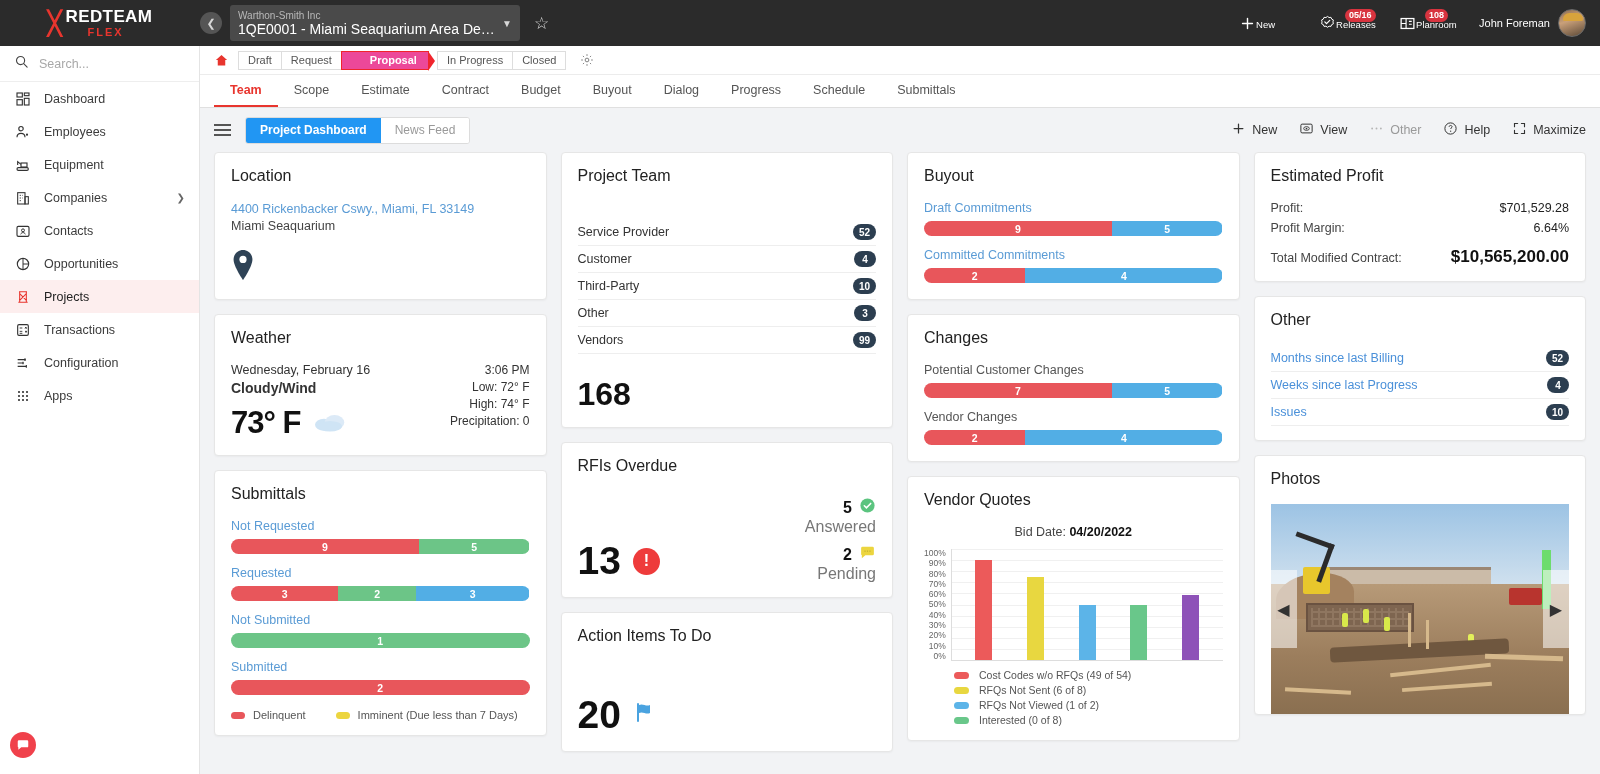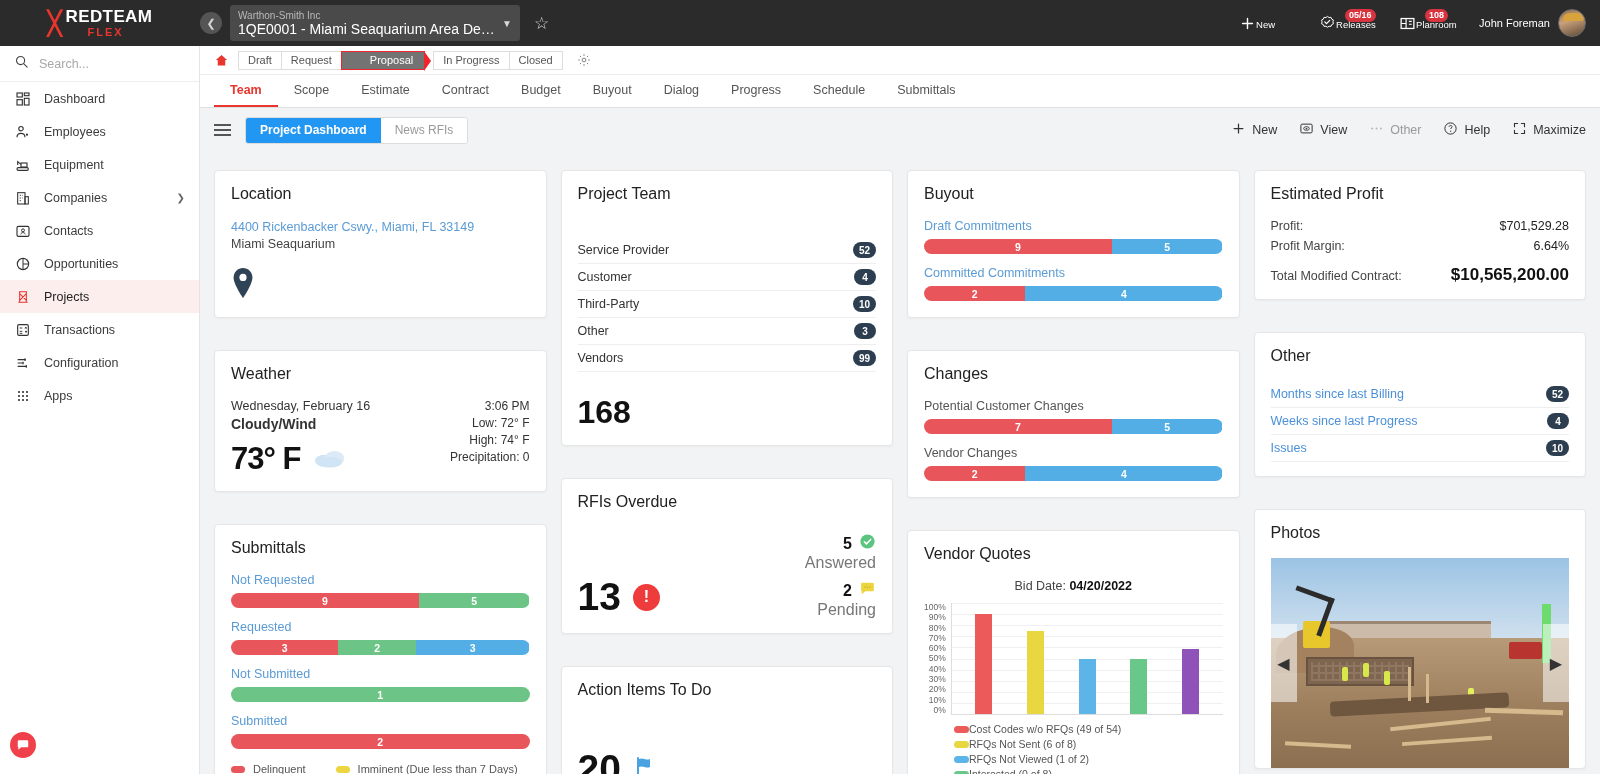--- a/index.html
+++ b/index.html
@@ -95,21 +95,21 @@
     padding: 0 0 0 14px; gap: 0; border-bottom: 1px solid #ececec; flex: 0 0 29px;
   }
   .home-ico { margin-right: 10px; display: flex; align-items: center; }
   .chips { display: flex; align-items: center; }
   .chip {
     height: 19px; border: 1px solid #ddd; background: #fff; color: #555;
     font-size: 11px; padding: 0 9px; display: flex; align-items: center;
     cursor: pointer; margin-left: -1px;
   }
   .chip.active {
-    background: #737373; border-color: #f0242c; color: #fff; font-weight: normal;
+    background: #ec4899; border-color: #f0242c; color: #fff; font-weight: bold;
     position: relative; padding-right: 11px; padding-left: 28px;
   }
   .chip.active::after {
     content: ""; position: absolute; right: -7px; top: -1px;
     border-top: 10.5px solid transparent; border-bottom: 10.5px solid transparent;
     border-left: 7px solid #f0242c;
   }
   .gear-chip { margin-left: 14px; cursor: pointer; display: flex; align-items: center; }
 
   .tabs-bar {
@@ -140,21 +140,21 @@
 
   
   .dash {
     flex: 1; overflow: hidden; padding: 0 14px 0 14px;
     display: grid; grid-template-columns: repeat(4, 1fr); gap: 14px;
     align-content: start; grid-auto-rows: min-content;
   }
   .col { display: flex; flex-direction: column; gap: 14px; }
   .card {
     background: #fff; border: 1px solid #e6e6e6; border-radius: 4px;
-    padding: 14px 16px 14px 16px; box-shadow: 0 1px 2px rgba(0,0,0,.04); margin-top: 18px;
+    padding: 14px 16px 14px 16px; box-shadow: 0 1px 2px rgba(0,0,0,.04);
   }
   .card-title { font-size: 16px; color: #222; font-weight: normal; margin-bottom: 16px; }
 
   .loc-link { color: #5a9bd5; font-size: 12.5px; line-height: 17px; cursor: pointer; }
   .loc-sub { color: #444; font-size: 12.5px; line-height: 17px; }
   .pin { margin-top: 14px; }
 
   .wx-grid { display: flex; justify-content: space-between; }
   .wx-left { display: flex; flex-direction: column; gap: 3px; }
   .wx-right { display: flex; flex-direction: column; gap: 3px; align-items: flex-end; }
@@ -220,21 +220,21 @@
   .chart-area { display: flex; height: 112px; }
   .y-axis { display: flex; flex-direction: column; justify-content: space-between; align-items: flex-end; padding-right: 5px; }
   .y-tick { font-size: 8.5px; color: #666; line-height: 9px; }
   .plot {
     flex: 1; position: relative; border-left: 1px solid #ddd; border-bottom: 1px solid #ddd;
     display: flex; align-items: flex-end; justify-content: space-around; padding: 0 6px;
     background: repeating-linear-gradient(to top, transparent 0, transparent 10.1px, #f0f0f0 10.1px, #f0f0f0 11.1px);
   }
   .cbar { width: 17px; }
   .chart-legend { margin-top: 8px; display: flex; flex-direction: column; gap: 3px; padding-left: 30px; }
-  .cl-item { display: flex; align-items: center; font-size: 10.5px; color: #555; }
+  .cl-item { display: flex; align-items: center; gap: 10px; font-size: 10.5px; color: #555; }
   .cl-sw { width: 15px; height: 7px; border-radius: 4px; flex: 0 0 15px; }
 
   
   .photo-card { padding-bottom: 0; }
   .photo-frame { position: relative; width: 100%; height: 210px; overflow: hidden; }
   .photo-img { position: absolute; inset: 0; }
   .sky { position: absolute; left: 0; right: 0; top: 0; height: 38%; background: linear-gradient(#9cc3e4, #cfe0ee); }
   .bldg { position: absolute; left: 14%; top: 30%; width: 60%; height: 9%; background: #cbbba8; border-top: 3px solid #9b8774; }
   .ground { position: absolute; left: 0; right: 0; top: 38%; bottom: 0; background: linear-gradient(#b79a78, #9c7e5d 55%, #8a6f50); }
   .dirt-mound { position: absolute; left: 2%; top: 33%; width: 26%; height: 22%; background: #a4825f; border-radius: 60% 40% 0 0; }
@@ -507,21 +507,21 @@
       </div>
 
       <div class="toolbar">
         <span class="hamburger">
             <i></i>
             <i></i>
             <i></i>
           </span>
         <div class="seg-group">
           <div class="seg active">Project Dashboard</div>
-          <div class="seg">News RFIs</div>
+          <div class="seg">News Feed</div>
         </div>
         <div class="toolbar-right">
           <div class="tb-btn">
             <span><svg width="15" height="15" viewBox="0 0 24 24">
                   <path d="M12 5v14M5 12h14" stroke="#333" stroke-width="2" stroke-linecap="round"></path>
                 </svg></span>
             <span>New</span>
           </div>
           <div class="tb-btn">
             <span><svg width="15" height="15" viewBox="0 0 24 24">

